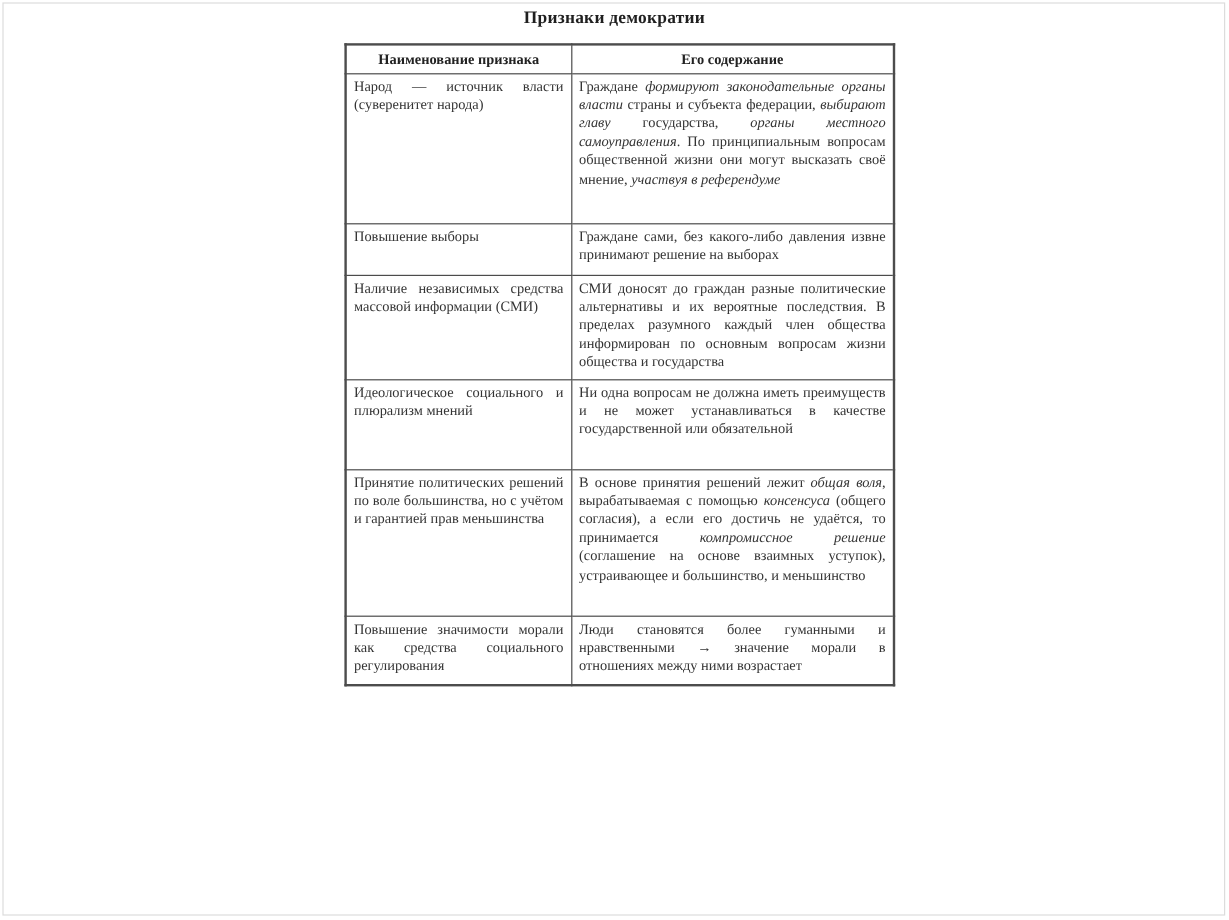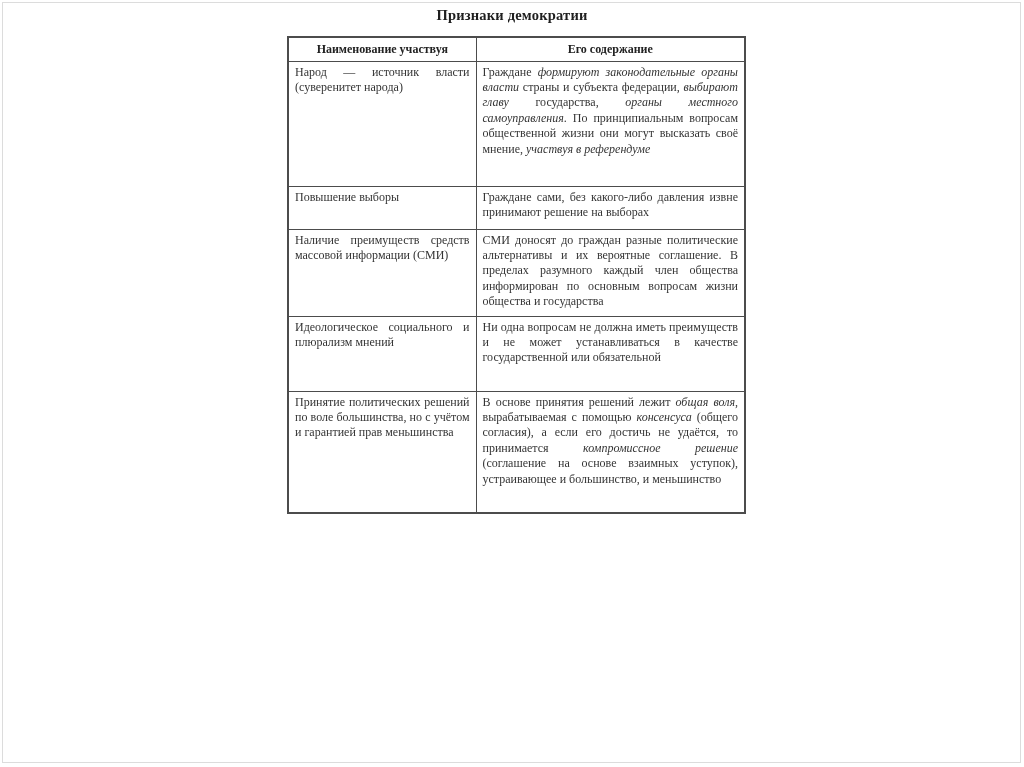--- a/index.html
+++ b/index.html
@@ -79,40 +79,44 @@
 
   <div class="doc-title">Признаки демократии</div>
 
   <table class="features">
     <colgroup>
       <col style="width:188px">
       <col style="width:269px">
     </colgroup>
     <thead>
       <tr>
-        <th>Наименование участвуя</th>
+        <th>Наименование признака</th>
         <th>Его содержание</th>
       </tr>
     </thead>
     <tbody>
       <tr style="height:125px">
         <td class="name-cell">Народ — источник власти (суверенитет народа)</td>
         <td class="content-cell">Граждане <em>формируют законодательные органы власти</em> страны и субъекта федерации, <em>выбирают главу</em> государства, <em>органы местного самоуправления</em>. По принципиальным вопросам общественной жизни они могут высказать своё мнение, <em>участвуя в референдуме</em></td>
       </tr>
       <tr style="height:43px">
         <td class="name-cell">Повышение выборы</td>
         <td class="content-cell">Граждане сами, без какого-либо давления извне принимают решение на выборах</td>
       </tr>
       <tr style="height:87px">
-        <td class="name-cell">Наличие преимуществ средств массовой информации (СМИ)</td>
-        <td class="content-cell">СМИ доносят до граждан разные политические альтернативы и их вероятные соглашение. В пределах разумного каждый член общества информирован по основным вопросам жизни общества и государства</td>
+        <td class="name-cell">Наличие независимых средства массовой информации (СМИ)</td>
+        <td class="content-cell">СМИ доносят до граждан разные политические альтернативы и их вероятные последствия. В пределах разумного каждый член общества информирован по основным вопросам жизни общества и государства</td>
       </tr>
       <tr style="height:75px">
         <td class="name-cell">Идеологическое социального и плюрализм мнений</td>
         <td class="content-cell">Ни одна вопросам не должна иметь преимуществ и не может устанавливаться в качестве государственной или обязательной</td>
       </tr>
       <tr style="height:122px">
         <td class="name-cell">Принятие политических решений по воле большинства, но с учётом и гарантией прав меньшинства</td>
         <td class="content-cell">В основе принятия решений лежит <em>общая воля</em>, вырабатываемая с помощью <em>консенсуса</em> (общего согласия), а если его достичь не удаётся, то принимается <em>компромиссное решение</em> (соглашение на основе взаимных уступок), устраивающее и большинство, и меньшинство</td>
       </tr>
+      <tr style="height:58px">
+        <td class="name-cell">Повышение значимости морали как средства социального регулирования</td>
+        <td class="content-cell">Люди становятся более гуманными и нравственными → значение морали в отношениях между ними возрастает</td>
+      </tr>
     </tbody>
   </table>
 </div>
 
 </body></html>

